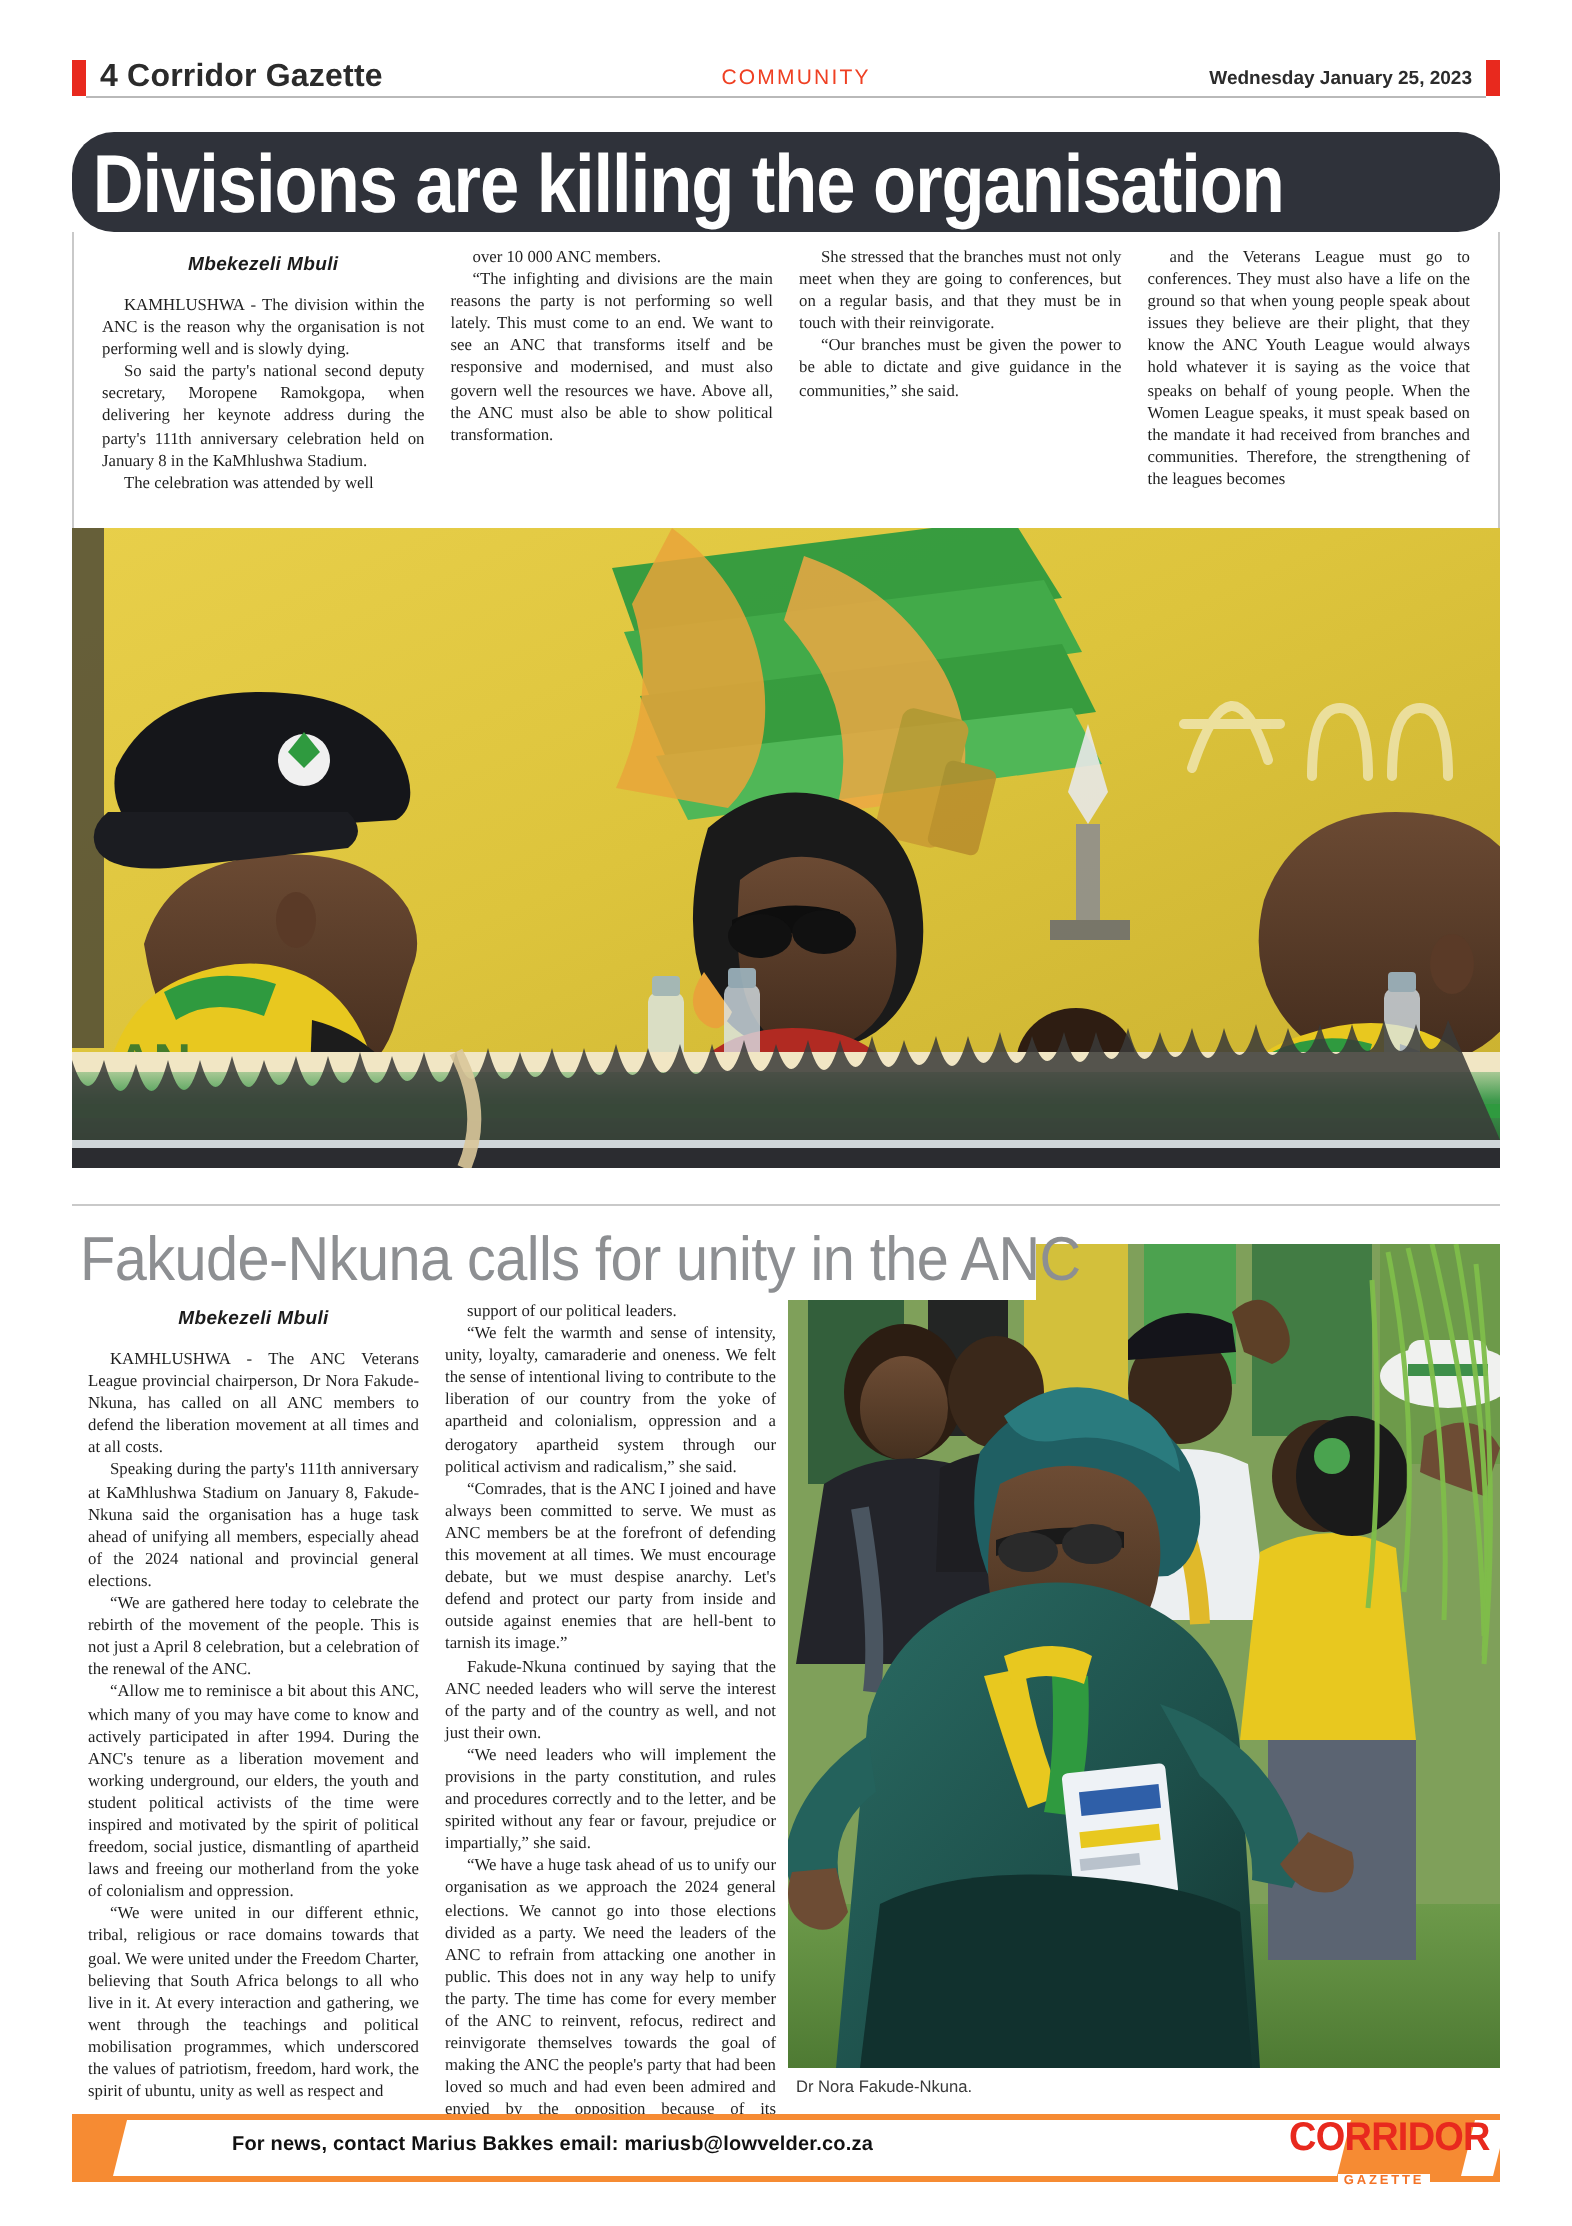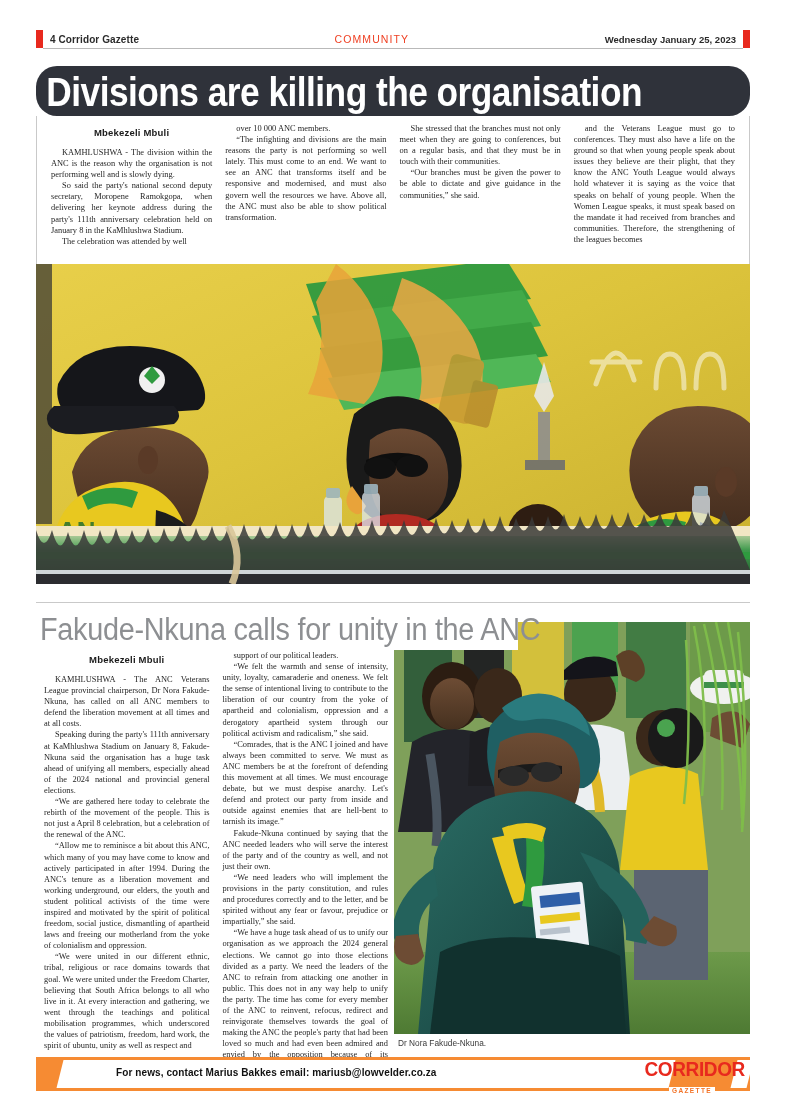--- a/index.html
+++ b/index.html
@@ -16,21 +16,21 @@
 
   
   .masthead{
     position:absolute;left:36px;top:28px;width:714px;height:22px;
     display:flex;align-items:center;
   }
   .mast-tick{width:7px;height:18px;background:#e8291e;flex:0 0 auto;}
   .mast-tick.right{background:#e8291e;}
   .mast-left{
     font-family:"Liberation Sans", sans-serif;
-    font-size:10px;font-weight:700;color:#2b2b2b;
+    font-size:16px;font-weight:700;color:#2b2b2b;
     margin-left:7px;white-space:nowrap;letter-spacing:.1px;
   }
   .mast-center{
     flex:1;text-align:center;
     font-family:"Liberation Sans", sans-serif;
     font-size:10.5px;font-weight:400;color:#ef4023;letter-spacing:1.1px;
   }
   .mast-right{
     font-family:"Liberation Sans", sans-serif;
     font-size:9.5px;font-weight:700;color:#2b2b2b;
@@ -61,21 +61,21 @@
     border-left:1px solid #c9c9c9;border-right:1px solid #c9c9c9;
     box-sizing:border-box;
   }
   .cols4{
     display:flex;gap:13px;padding:7px 14px 0 14px;box-sizing:border-box;height:100%;
   }
   .col{flex:1 1 0;min-width:0;}
   .byline{
     font-family:"Liberation Sans", sans-serif;
     font-size:9.5px;font-weight:700;color:#1b1b1b;
-    text-align:center;margin:4px 0 9px 0;letter-spacing:.2px;
+    text-align:center;margin:4px 0 9px 0;letter-spacing:.2px;font-style:italic;
   }
   .body-txt{
     font-family:"Liberation Serif", serif;
     font-size:8.4px;line-height:11.1px;
     text-align:justify;color:#1f1f1f;
     margin:0;
     hyphens:none;
   }
   .body-txt p{margin:0;text-indent:11px;}
 
@@ -187,21 +187,21 @@
           </div>
       </div>
       <div class="col">
         <div class="body-txt">
             <p>over 10 000 ANC members.</p>
             <p>“The infighting and divisions are the main reasons the party is not performing so well lately. This must come to an end. We want to see an ANC that transforms itself and be responsive and modernised, and must also govern well the resources we have. Above all, the ANC must also be able to show political transformation.</p>
           </div>
       </div>
       <div class="col">
         <div class="body-txt">
-            <p>She stressed that the branches must not only meet when they are going to conferences, but on a regular basis, and that they must be in touch with their communities.</p>
+            <p>She stressed that the branches must not only meet when they are going to conferences, but on a regular basis, and that they must be in touch with their reinvigorate.</p>
             <p>“Our branches must be given the power to be able to dictate and give guidance in the communities,” she said.</p>
           </div>
       </div>
       <div class="col">
         <div class="body-txt">
             <p>and the Veterans League must go to conferences. They must also have a life on the ground so that when young people speak about issues they believe are their plight, that they know the ANC Youth League would always hold whatever it is saying as the voice that speaks on behalf of young people. When the Women League speaks, it must speak based on the mandate it had received from branches and communities. Therefore, the strengthening of the leagues becomes</p>
           </div>
       </div>
     </div>
   </div>

